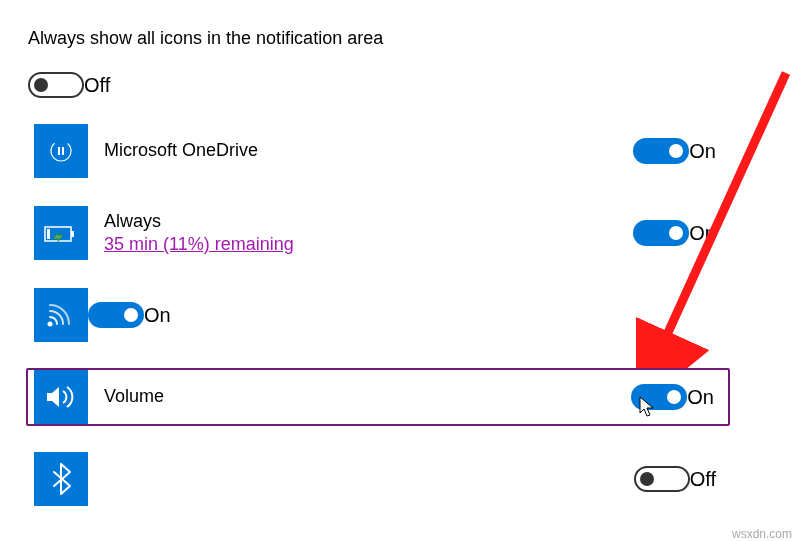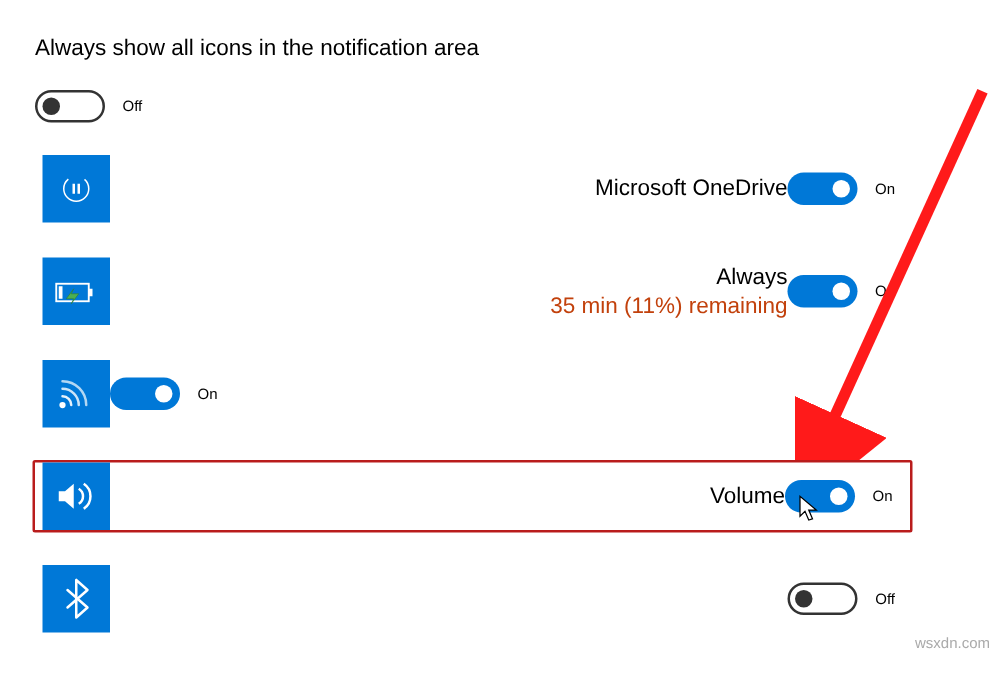--- a/index.html
+++ b/index.html
@@ -30,51 +30,51 @@
     }
     .item-row {
       display: flex;
       align-items: center;
       height: 58px;
       margin-bottom: 24px;
       padding: 2px 6px;
       width: 702px;
     }
     .item-row.highlighted {
-      border: 2px solid #b91c1c;
+      border: 2px solid #701a75;
       border-radius: 2px;
       margin-left: -2px;
       width: 704px;
     }
     .icon-tile {
       width: 54px;
       height: 54px;
       background: #0078d7;
       display: flex;
       align-items: center;
       justify-content: center;
       flex-shrink: 0;
     }
     .text-block {
       flex: 1;
       margin-left: 16px;
       display: flex;
       flex-direction: column;
       justify-content: center;
-      text-align: right;
     }
     .title {
       font-size: 18px;
       color: #000;
       line-height: 1.3;
     }
     .subtitle {
       font-size: 18px;
-      color: #c2410c;
+      color: #a21caf;
       line-height: 1.3;
+      text-decoration: underline;
     }
     .toggle-area {
       display: flex;
       align-items: center;
       flex-shrink: 0;
       margin-right: 8px;
       text-align: center;
     }
     .toggle {
       position: relative;
@@ -100,38 +100,37 @@
     }
     .toggle.on .knob {
       background: #fff;
       right: 6px;
     }
     .toggle.off .knob {
       background: #333;
       left: 4px;
     }
     .toggle-label {
-      margin-left: 14px;
-      font-size: 12px;
+      font-size: 20px;
       color: #000;
     }
     
     .arrow {
       position: absolute;
       pointer-events: none;
     }
     
     .cursor {
       position: absolute;
       pointer-events: none;
     }
     
     .watermark {
       position: absolute;
-      bottom: 20px;
+      bottom: 0;
       right: 8px;
       font-size: 12px;
       color: #aaa;
       font-family: Arial, sans-serif;
     }
   </style>
 </head>
 <body>
 
 <div class="content">

